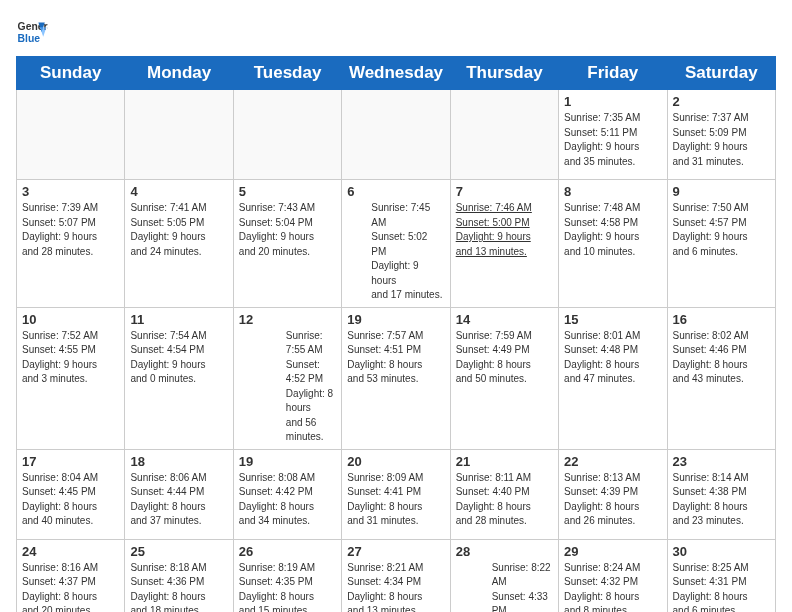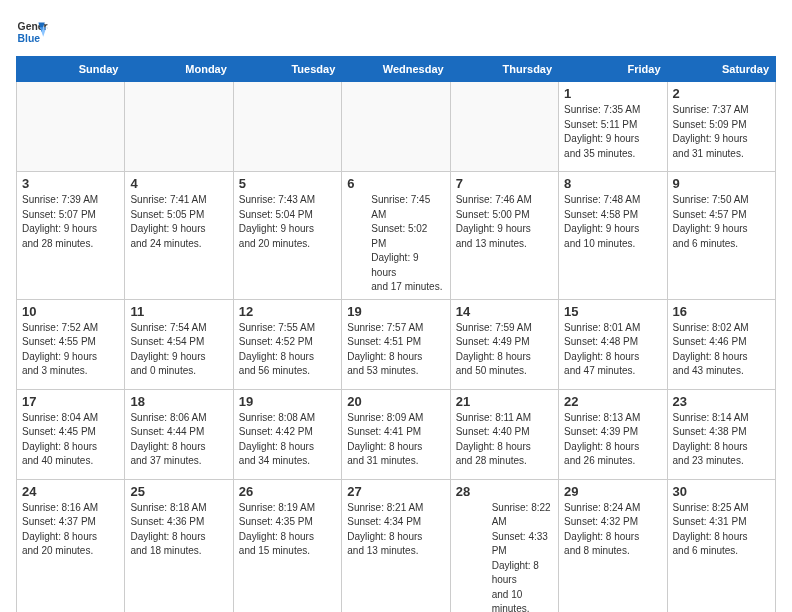--- a/index.html
+++ b/index.html
@@ -38,23 +38,23 @@
       color: #555;
     }
     table {
       width: 100%;
       border-collapse: collapse;
       table-layout: fixed;
     }
     th {
       background-color: #1a6bbf;
       color: #fff;
-      text-align: right;
+      text-align: center;
       padding: 6px 6px;
-      font-size: 11px;
+      font-size: 17px;
       font-weight: bold;
       border: 1px solid #1a6bbf;
     }
     td {
       vertical-align: top;
       border: 1px solid #ccc;
       padding: 4px 5px;
       height: 90px;
       font-size: 10.5px;
       color: #333;
@@ -151,21 +151,21 @@
         </td>
         <td>
           <span class="day-number">6</span>
           <div class="day-info" style="white-space: pre-line; margin-left: 24px;">Sunrise: 7:45 AM
 Sunset: 5:02 PM
 Daylight: 9 hours
 and 17 minutes.</div>
         </td>
         <td>
           <span class="day-number">7</span>
-          <div class="day-info" style="white-space: pre-line;">Sunrise: 7:46 AM
+          <div class="day-info" style="white-space: pre-line; text-decoration: underline;">Sunrise: 7:46 AM
 Sunset: 5:00 PM
 Daylight: 9 hours
 and 13 minutes.</div>
         </td>
         <td>
           <span class="day-number">8</span>
           <div class="day-info" style="white-space: pre-line;">Sunrise: 7:48 AM
 Sunset: 4:58 PM
 Daylight: 9 hours
 and 10 minutes.</div>
@@ -188,21 +188,21 @@
         </td>
         <td>
           <span class="day-number">11</span>
           <div class="day-info" style="white-space: pre-line;">Sunrise: 7:54 AM
 Sunset: 4:54 PM
 Daylight: 9 hours
 and 0 minutes.</div>
         </td>
         <td>
           <span class="day-number">12</span>
-          <div class="day-info" style="white-space: pre-line;">Sunrise: 7:55 AM
+          <div class="day-info" style="white-space: pre-line; margin-left: 47px;">Sunrise: 7:55 AM
 Sunset: 4:52 PM
 Daylight: 8 hours
 and 56 minutes.</div>
         </td>
         <td>
           <span class="day-number">19</span>
           <div class="day-info" style="white-space: pre-line;">Sunrise: 7:57 AM
 Sunset: 4:51 PM
 Daylight: 8 hours
 and 53 minutes.</div>

